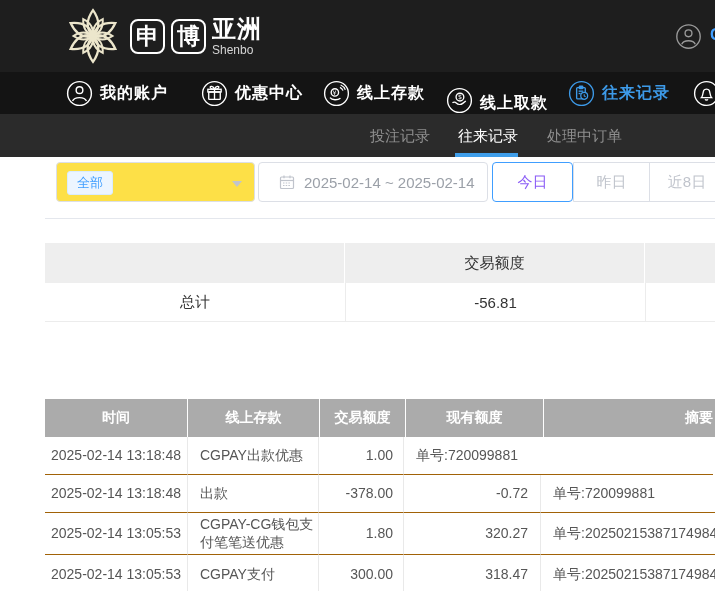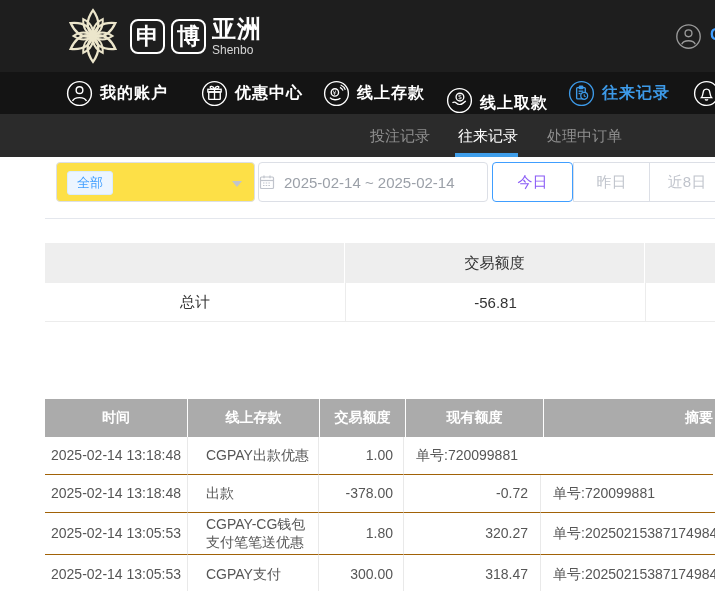--- a/index.html
+++ b/index.html
@@ -35,21 +35,21 @@
   .tab-underline { left:455px; top:153px; width:63px; height:4px; background:#3f9eea; }
 
   
   .select-box { left:56px; top:162px; width:199px; height:40px; border:1px solid #dcdfe6;
     border-radius:4px; background:#fde047; }
   .tag { position:absolute; left:10px; top:8px; height:24px; line-height:22px; padding:0 9px;
     background:#ecf5ff; border:1px solid #d9ecff; border-radius:3px; color:#409eff; font-size:13px; }
   .caret { position:absolute; right:12px; top:18px; width:0; height:0;
     border-left:5px solid transparent; border-right:5px solid transparent; border-top:6px solid #c0c4cc; }
   .date-box { left:258px; top:162px; width:230px; height:40px; border:1px solid #dcdfe6;
-    border-radius:4px; background:#fff; display:flex; align-items:center; padding-left:0; }
+    border-radius:4px; background:#fff; display:flex; align-items:center; padding-left:20px; }
   .date-box svg { width:16px; height:16px; color:#c0c4cc; }
   .date-text { margin-left:9px; font-size:15px; color:#9ba0a8; }
   .btn-today { left:492px; top:162px; width:81px; height:40px; background:#fff;
     border:1px solid #409eff; border-radius:4px; color:#8b5cf6; font-size:15px;
     display:flex; align-items:center; justify-content:center; cursor:pointer; }
   .btn-group { left:573px; top:162px; width:170px; height:40px; border:1px solid #dcdfe6;
     border-radius:0 4px 4px 0; display:flex; background:#fff; }
   .btn-group .qbtn { width:75px; height:38px; display:flex; align-items:center; justify-content:center;
     color:#c0c4cc; font-size:15px; cursor:pointer; }
   .btn-group .qbtn + .qbtn { border-left:1px solid #dcdfe6; }
@@ -72,21 +72,21 @@
   .rt-head { display:flex; }
   .rt-head .h { height:38px; background:#ababab; margin-right:1px; color:#fff;
     font-size:14px; font-weight:bold; display:flex; align-items:center; justify-content:center; }
   .rt-row { display:flex; }
   .rt-row .d { border-bottom:1px solid #a16207; color:#565656; font-size:14px;
     display:flex; align-items:center; line-height:1.25; }
   .rt-row .d + .d { border-left:1px solid #e9e9e9; }
   .h1,.d1 { width:142px; } .h2,.d2 { width:131px; } .h3,.d3 { width:85px; }
   .h4,.d4 { width:137px; } .h5,.d5 { width:310px; }
   .d1 { justify-content:center; }
-  .d2 { padding-left:18px; }
+  .d2 { padding-left:12px; }
   .d3 { justify-content:flex-end; padding-right:10px; }
   .d4 { justify-content:flex-end; padding-right:12px; }
   .d5 { padding-left:12px; }
   .rh38 .d { height:38px; } .rh42 .d { height:42px; } .rh40 .d { height:40px; }
 </style>
 </head>
 <body>
 
 <div id="stage">
 

